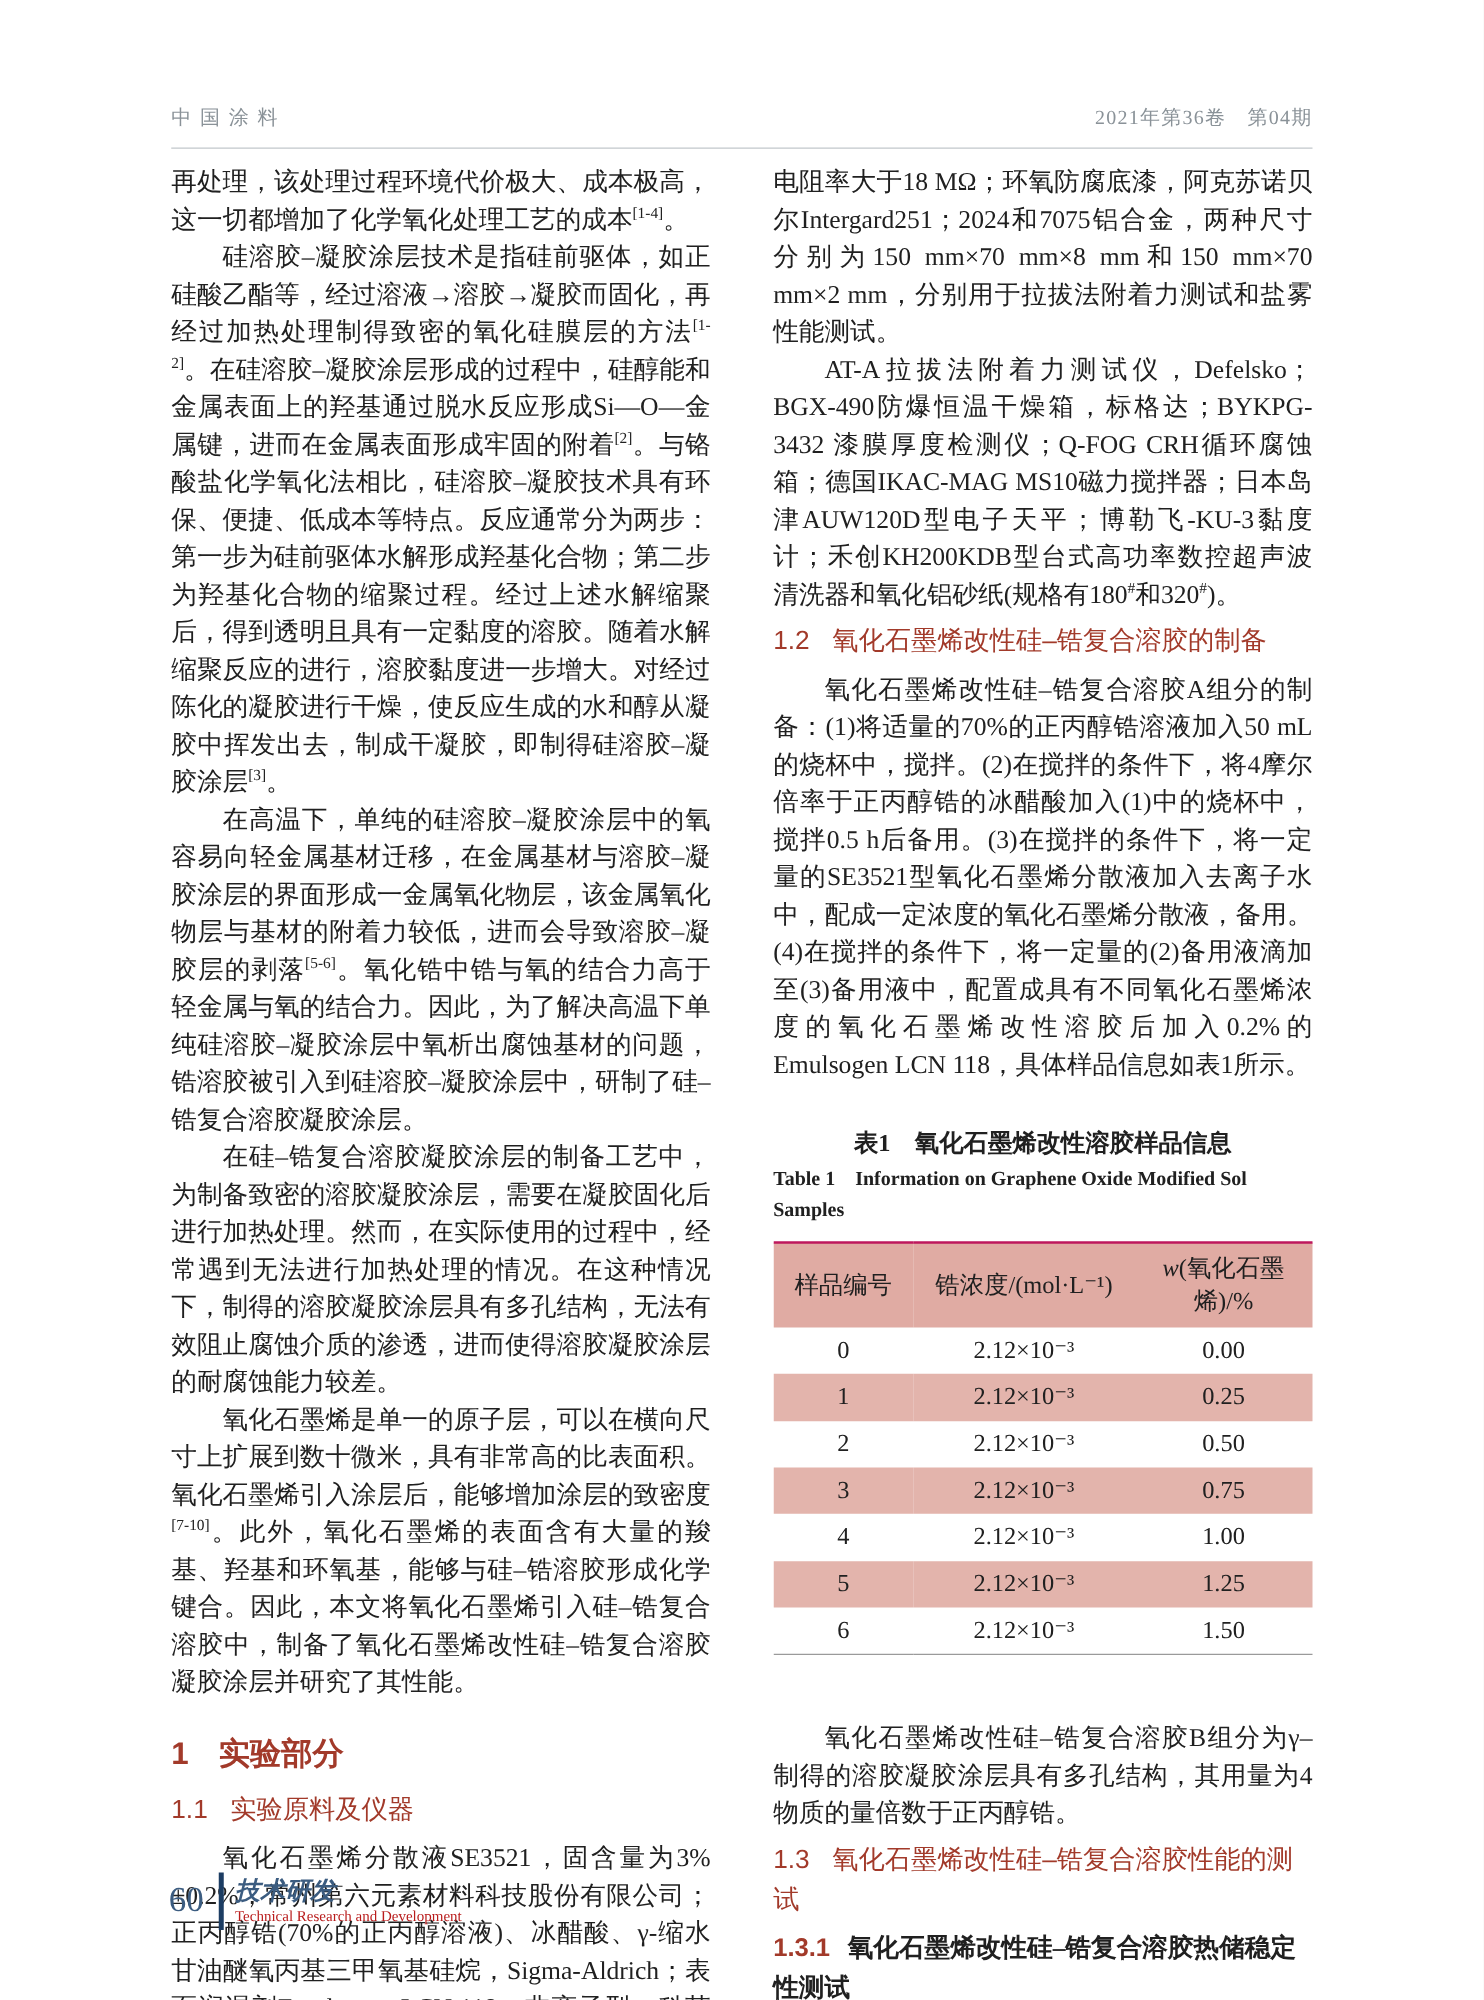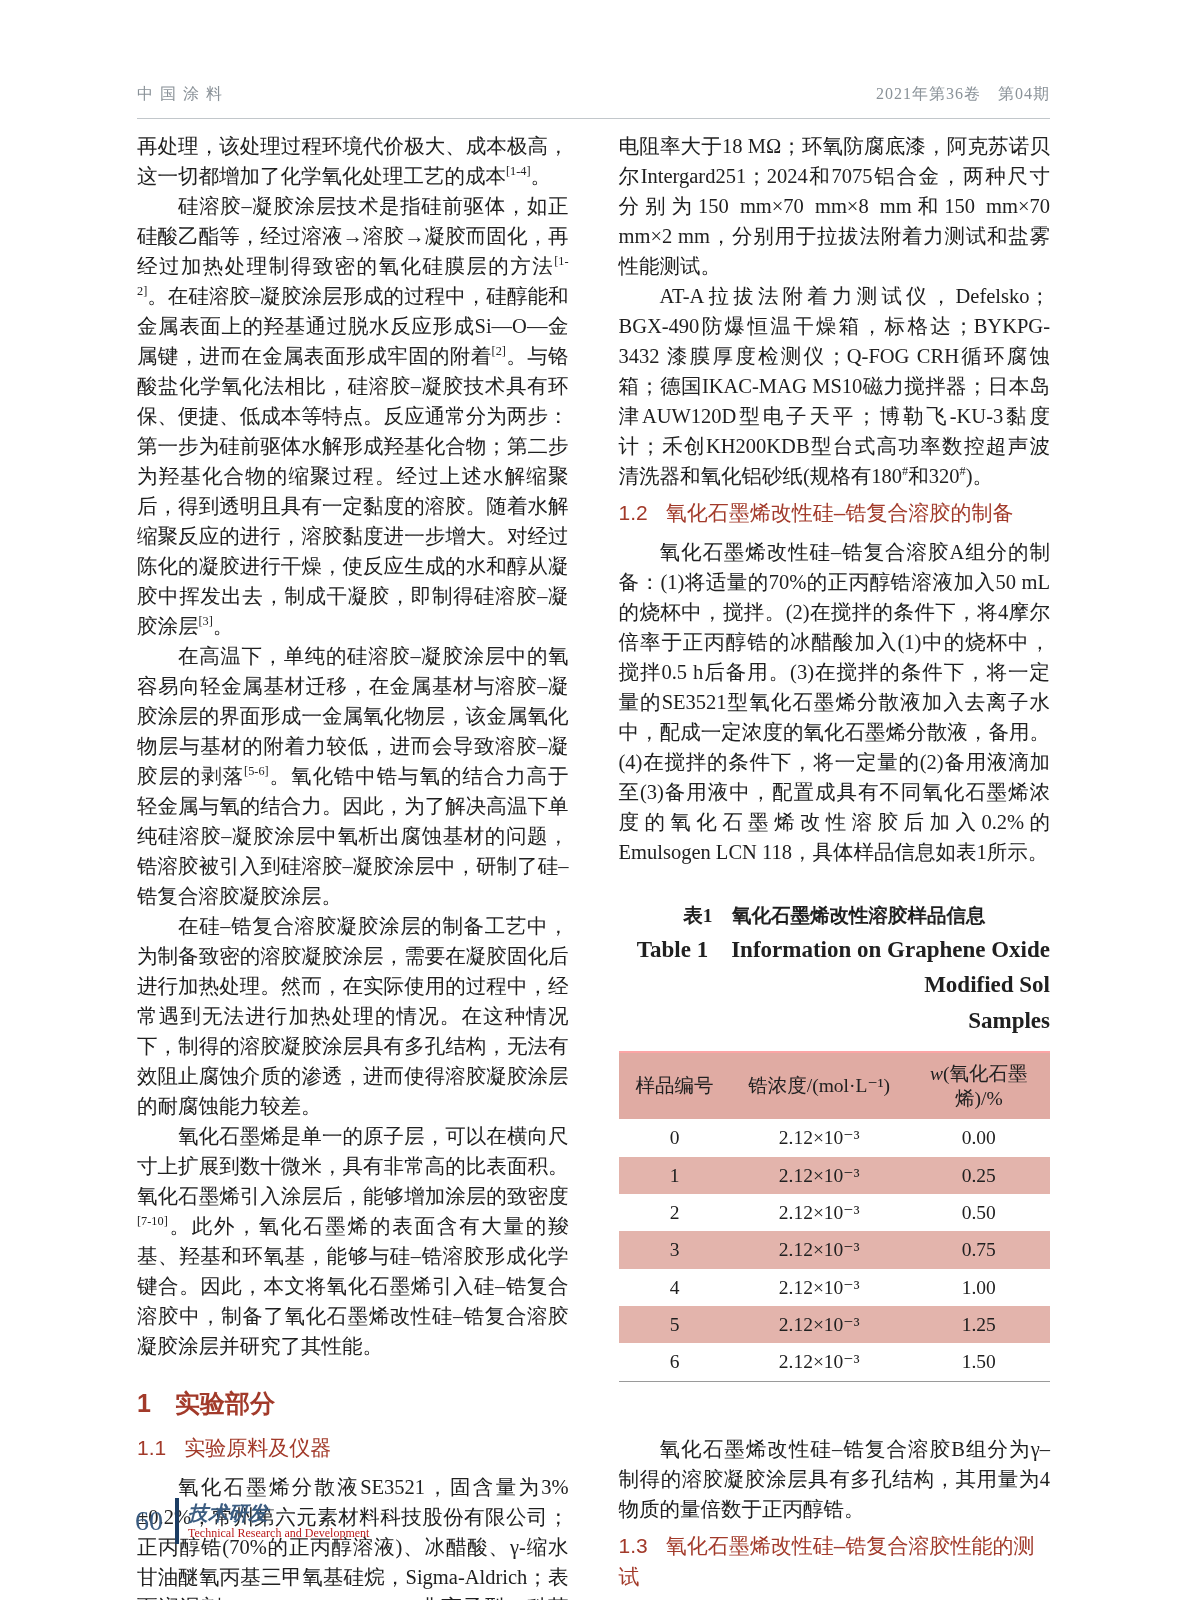--- a/index.html
+++ b/index.html
@@ -52,26 +52,26 @@
   .sec-h3 .num{
     font-family:"Liberation Sans","DejaVu Sans",sans-serif;
     color:#a23a2a;margin-right:14px;
   }
   
   .table-block{margin:34px 0 52px 0;}
   .tbl-title-cn{
     text-align:center;font-weight:bold;font-size:19.5px;line-height:1.5;margin:0;
   }
   .tbl-title-en{
-    text-align:right;font-weight:bold;font-size:23px;line-height:1.55;margin:2px 0 0 0;
+    text-align:left;font-weight:bold;font-size:16px;line-height:1.55;margin:2px 0 0 0;
   }
   table.sample-table{
     width:100%;border-collapse:collapse;margin-top:12px;
     font-size:19.5px;line-height:1.3;
-    border-top:2px solid #fca5a5;border-bottom:1.5px solid #9a9a9a;
+    border-top:2px solid #be185d;border-bottom:1.5px solid #9a9a9a;
   }
   table.sample-table th{
     background:#e0aba3;font-weight:normal;padding:8px 2px;text-align:center;
   }
   table.sample-table td{padding:6px 2px;text-align:center;}
   table.sample-table tr.stripe{background:#e3b4ac;}
   
   .page-footer{
     position:absolute;left:135px;top:1498px;
     display:flex;align-items:center;

